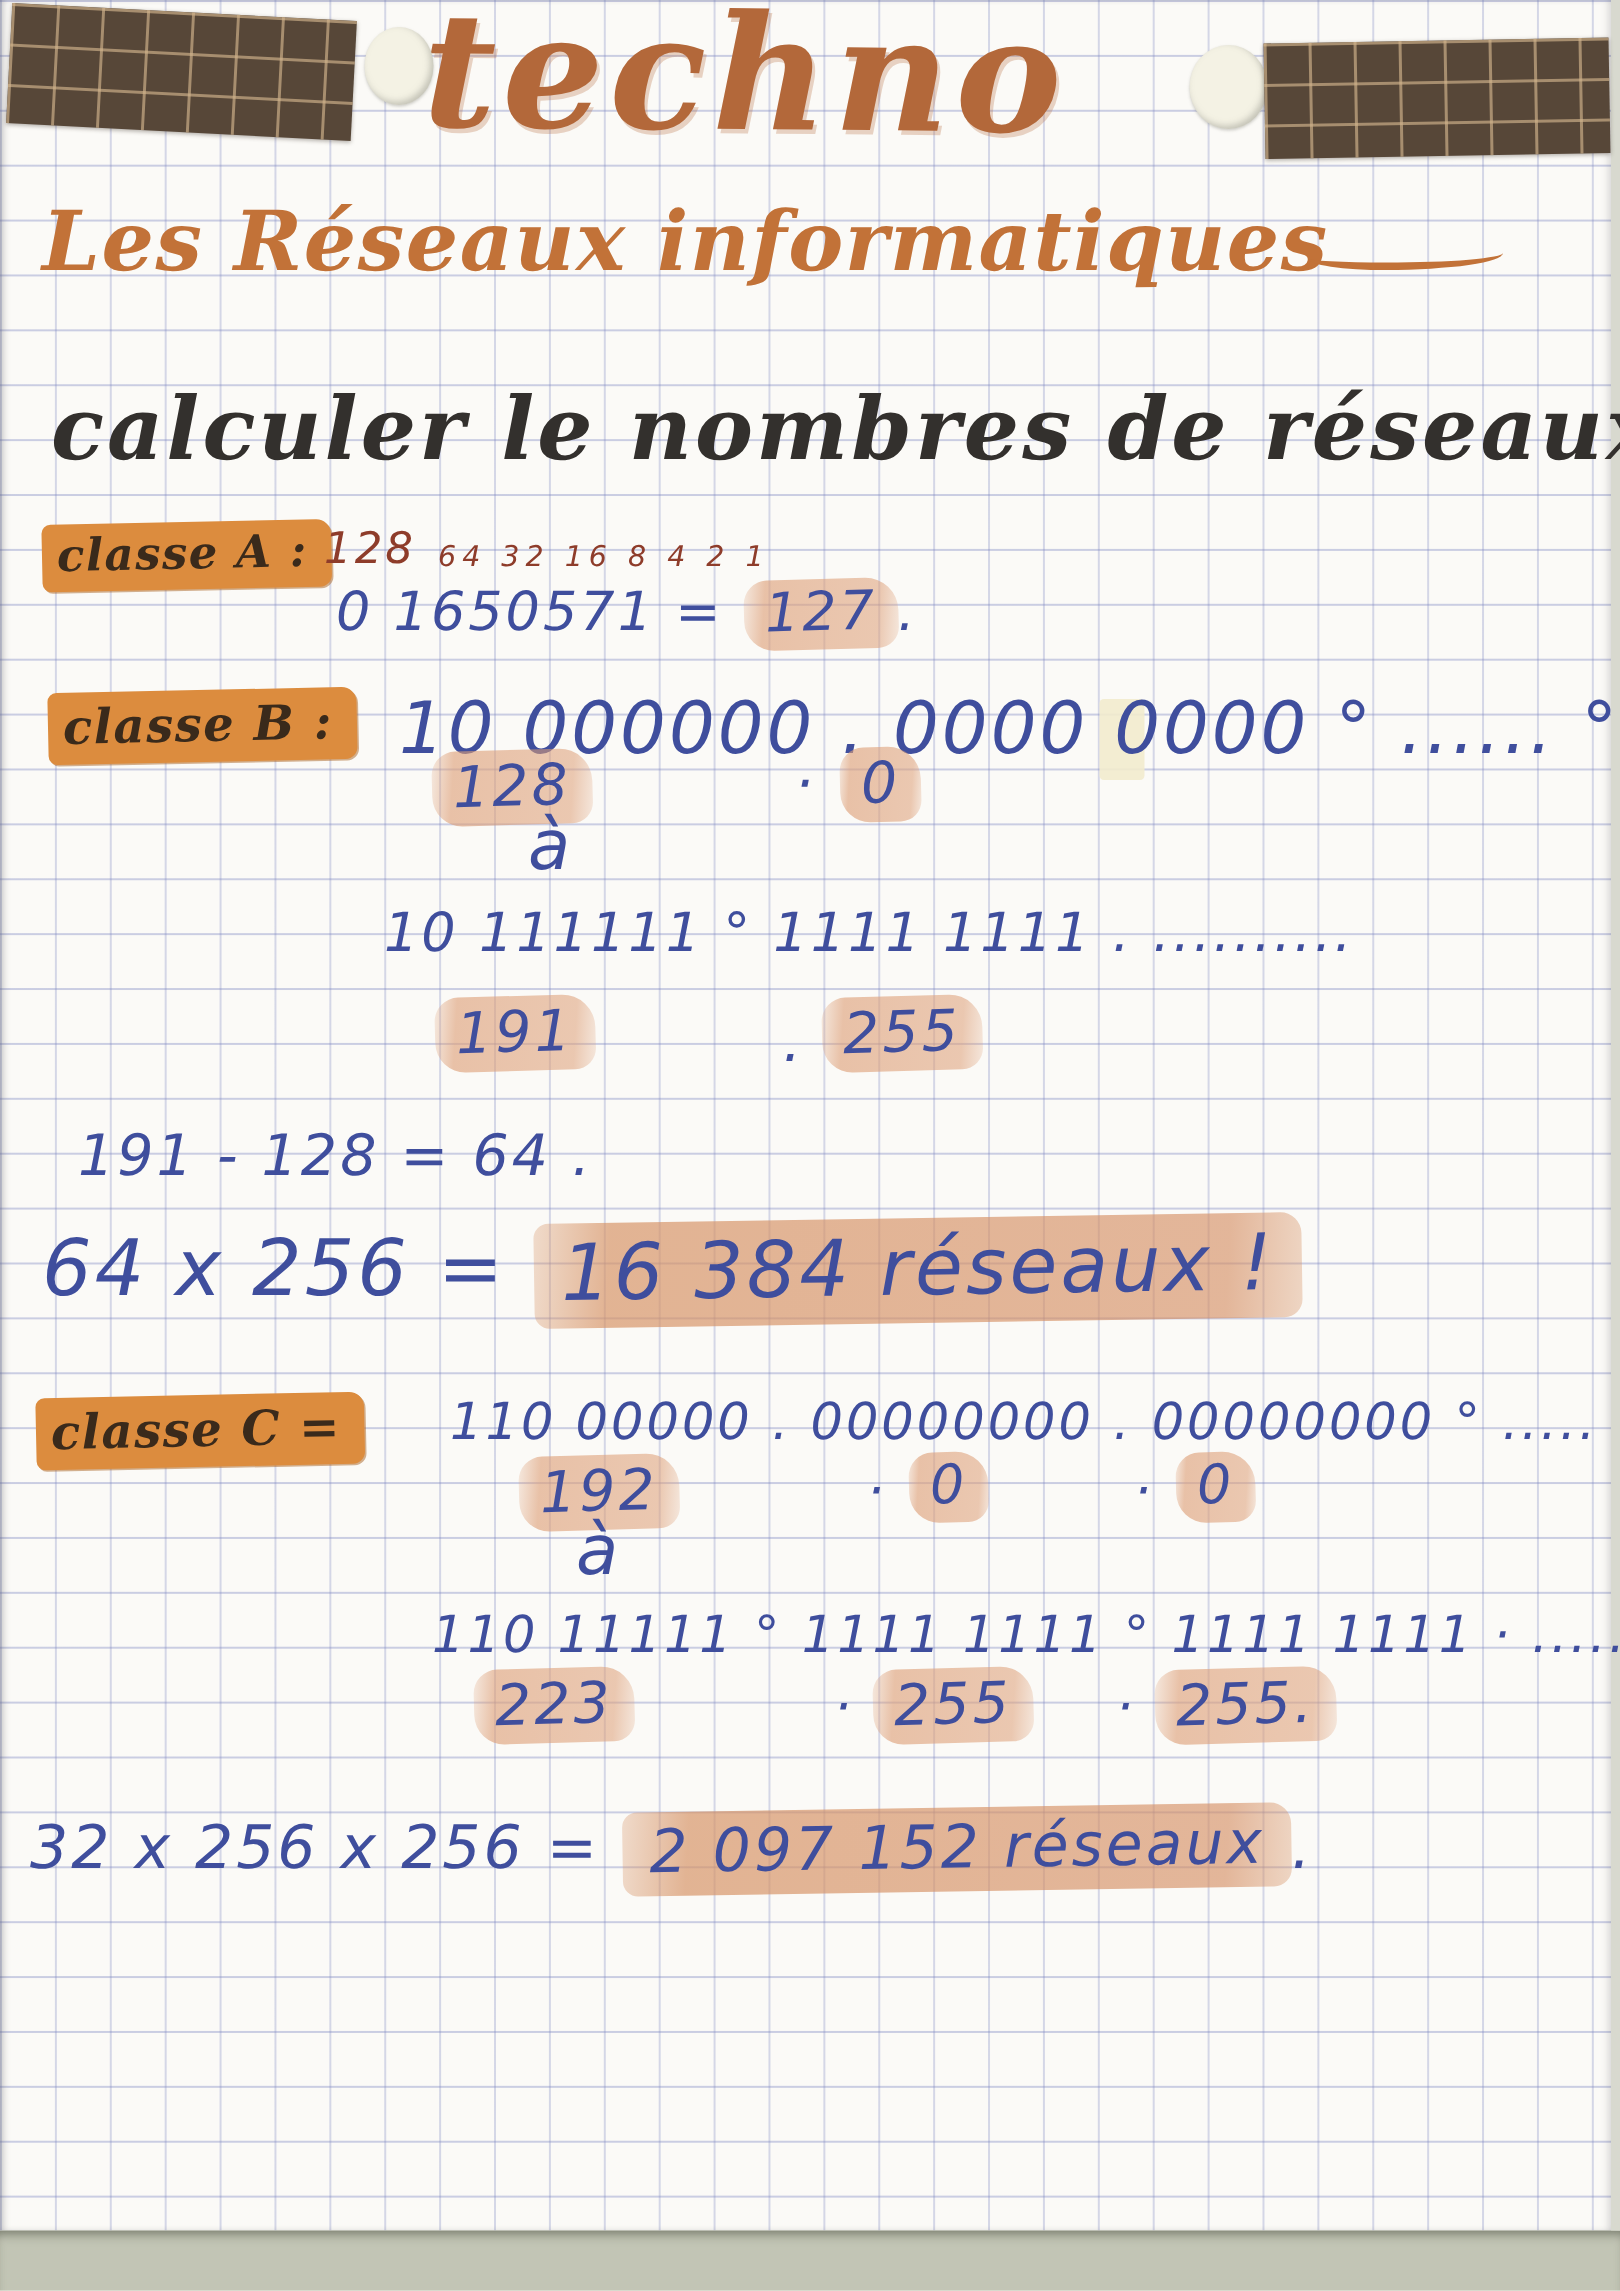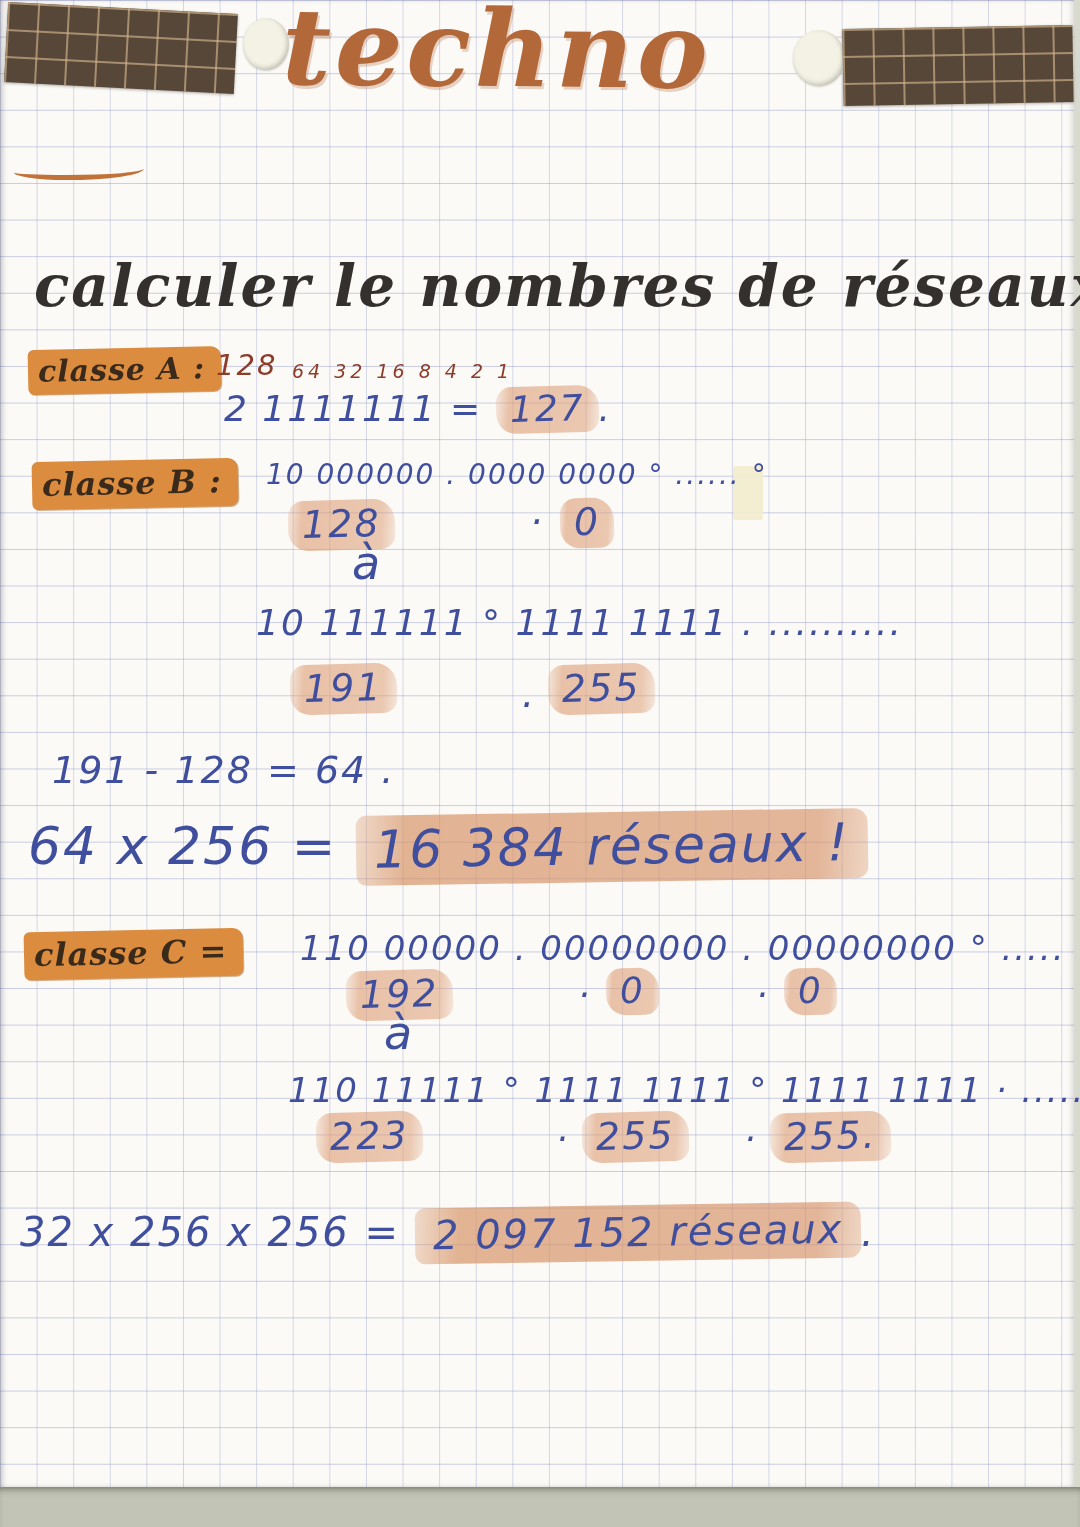--- a/index.html
+++ b/index.html
@@ -108,31 +108,31 @@
   <div class="right-strip"></div>
 
   <div class="tape tape-left"></div>
   <div class="tape tape-right"></div>
   <div class="hole hole-left"></div>
   <div class="hole hole-right"></div>
 
   <div class="patch" style="left:733px;top:466px;width:30px;height:54px;"></div>
 
   <div class="line course-tag">techno</div>
-  <div class="line page-title script-orange"><span class="swash"></span></div>
+  <div class="line page-title script-orange"><span>Les Réseaux informatiques</span><span class="swash"></span></div>
   <div class="line section-heading script-black">calculer le nombres de réseaux</div>
 
   <div class="line" style="left:28px;top:348px;font-size:30px;"><span class="label-hl">classe A :</span></div>
   <div class="line ink-red" style="left:216px;top:348px;font-size:29px;">128</div>
   <div class="line ink-red" style="left:292px;top:360px;font-size:19px;letter-spacing:4px;">64 32 16 8 4 2 1</div>
-  <div class="line ink-blue" style="left:224px;top:386px;font-size:36px;"><span>2 1111111 =</span>
+  <div class="line ink-blue" style="left:224px;top:386px;font-size:36px;"><span>0 1650571 =</span>
     <span class="hl">127</span><span>.</span></div>
 
   <div class="line" style="left:32px;top:460px;font-size:32px;"><span class="label-hl">classe B :</span></div>
-  <div class="line ink-blue" style="left:266px;top:458px;font-size:28px;text-align:right;">10 000000 . 0000 0000 ° ...... °</div>
+  <div class="line ink-blue" style="left:266px;top:458px;font-size:48px;text-align:right;">10 000000 . 0000 0000 ° ...... °</div>
 
   <div class="line ink-blue" style="left:288px;top:500px;font-size:38px;"><span class="hl">128</span></div>
   <div class="line ink-blue" style="left:530px;top:500px;font-size:38px;">·</div>
   <div class="line ink-blue" style="left:560px;top:498px;font-size:38px;"><span class="hl">0</span></div>
 
   <div class="line ink-blue" style="left:352px;top:536px;font-size:46px;">à</div>
 
   <div class="line ink-blue" style="left:256px;top:602px;font-size:36px;">10 111111 ° 1111 1111 . ..........</div>
 
   <div class="line ink-blue" style="left:290px;top:664px;font-size:38px;"><span class="hl">191</span></div>

